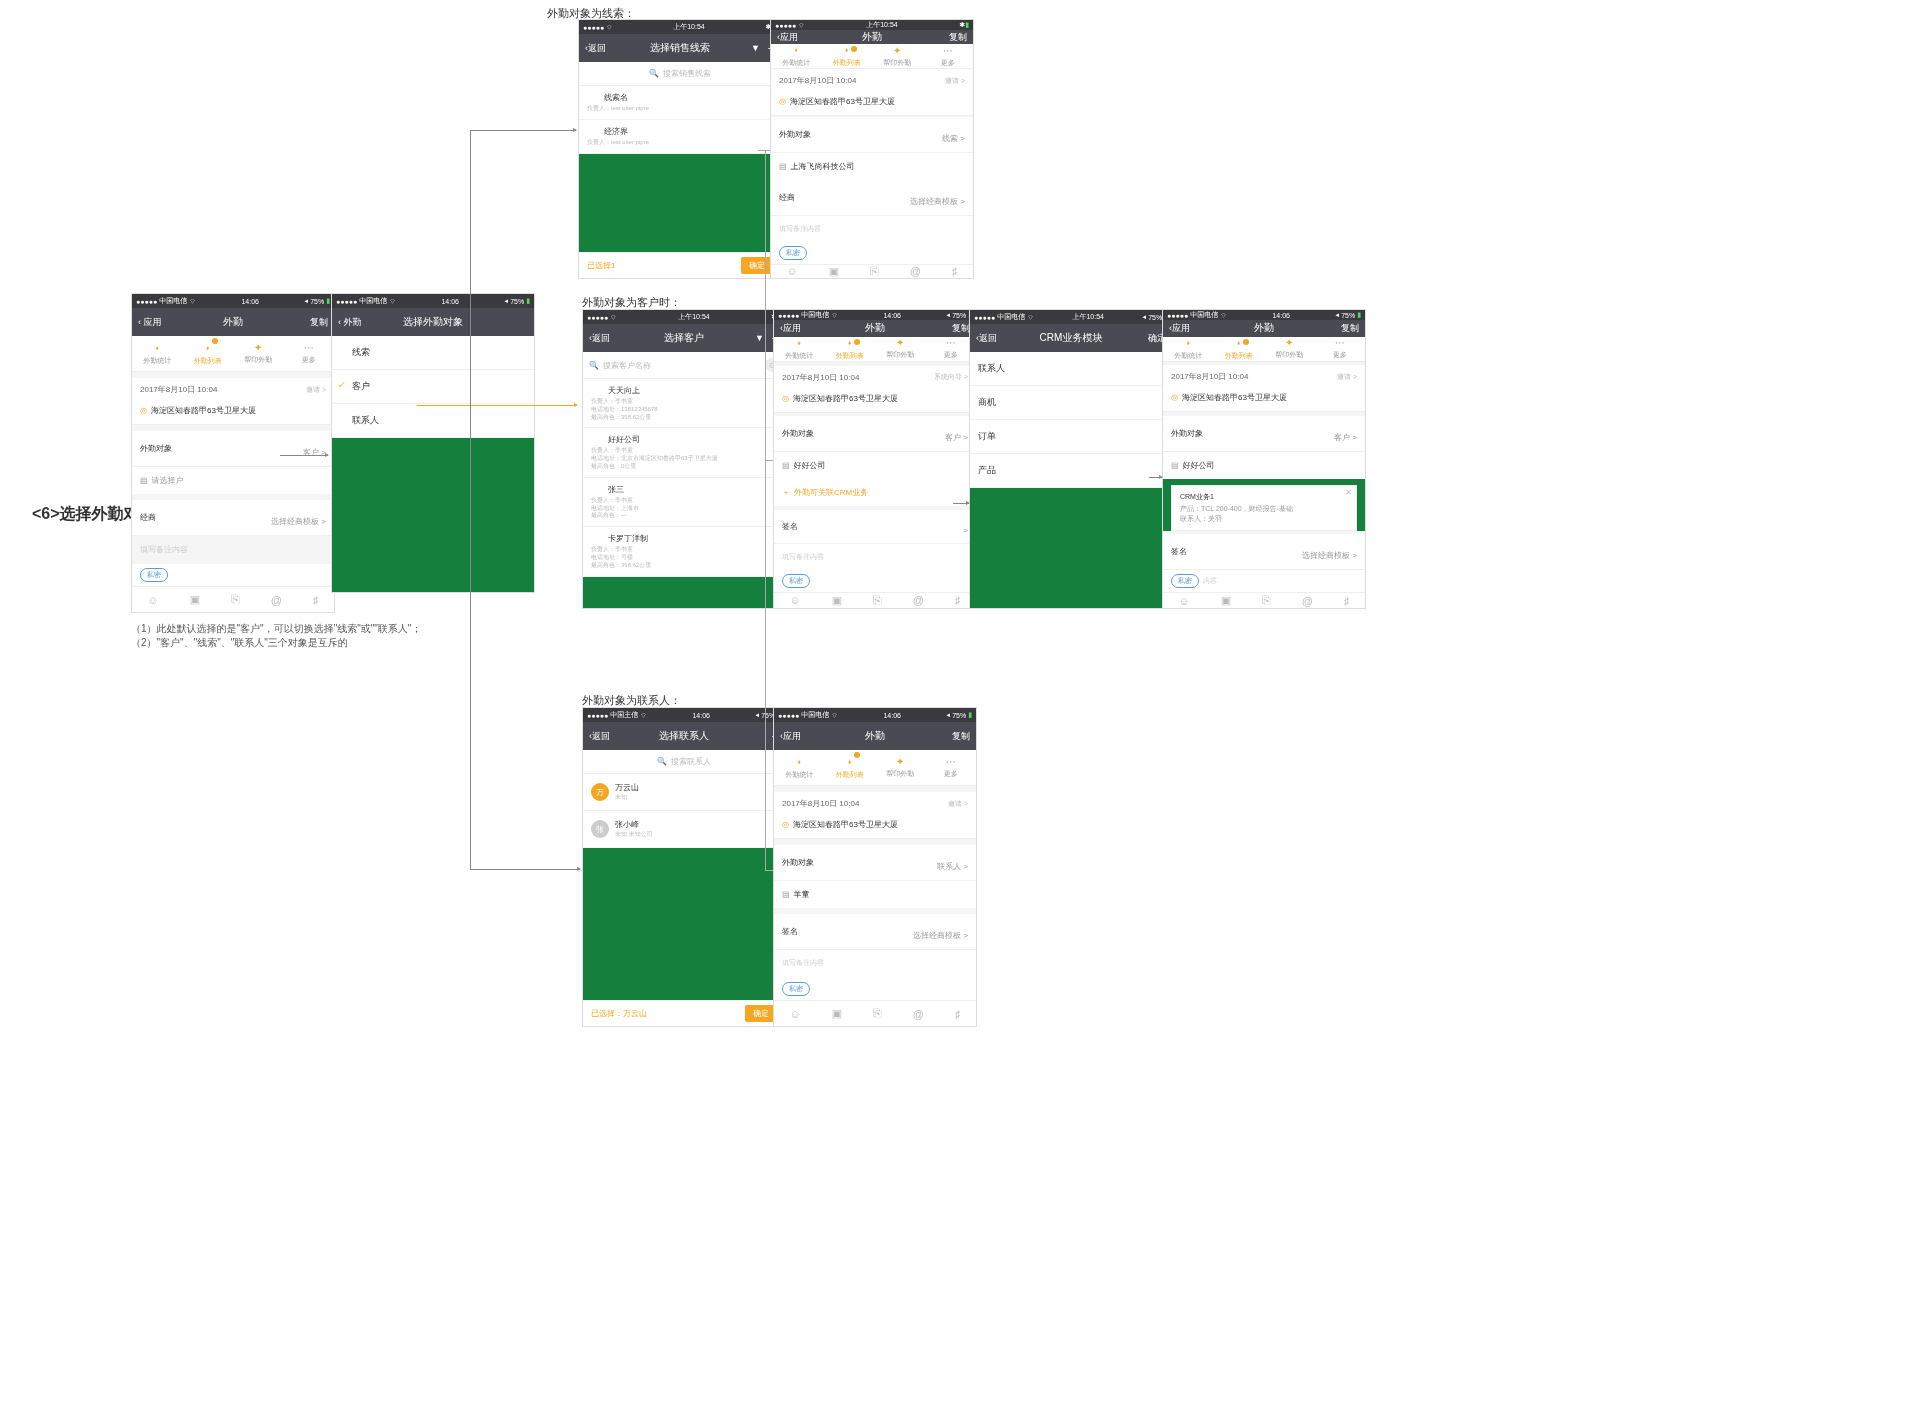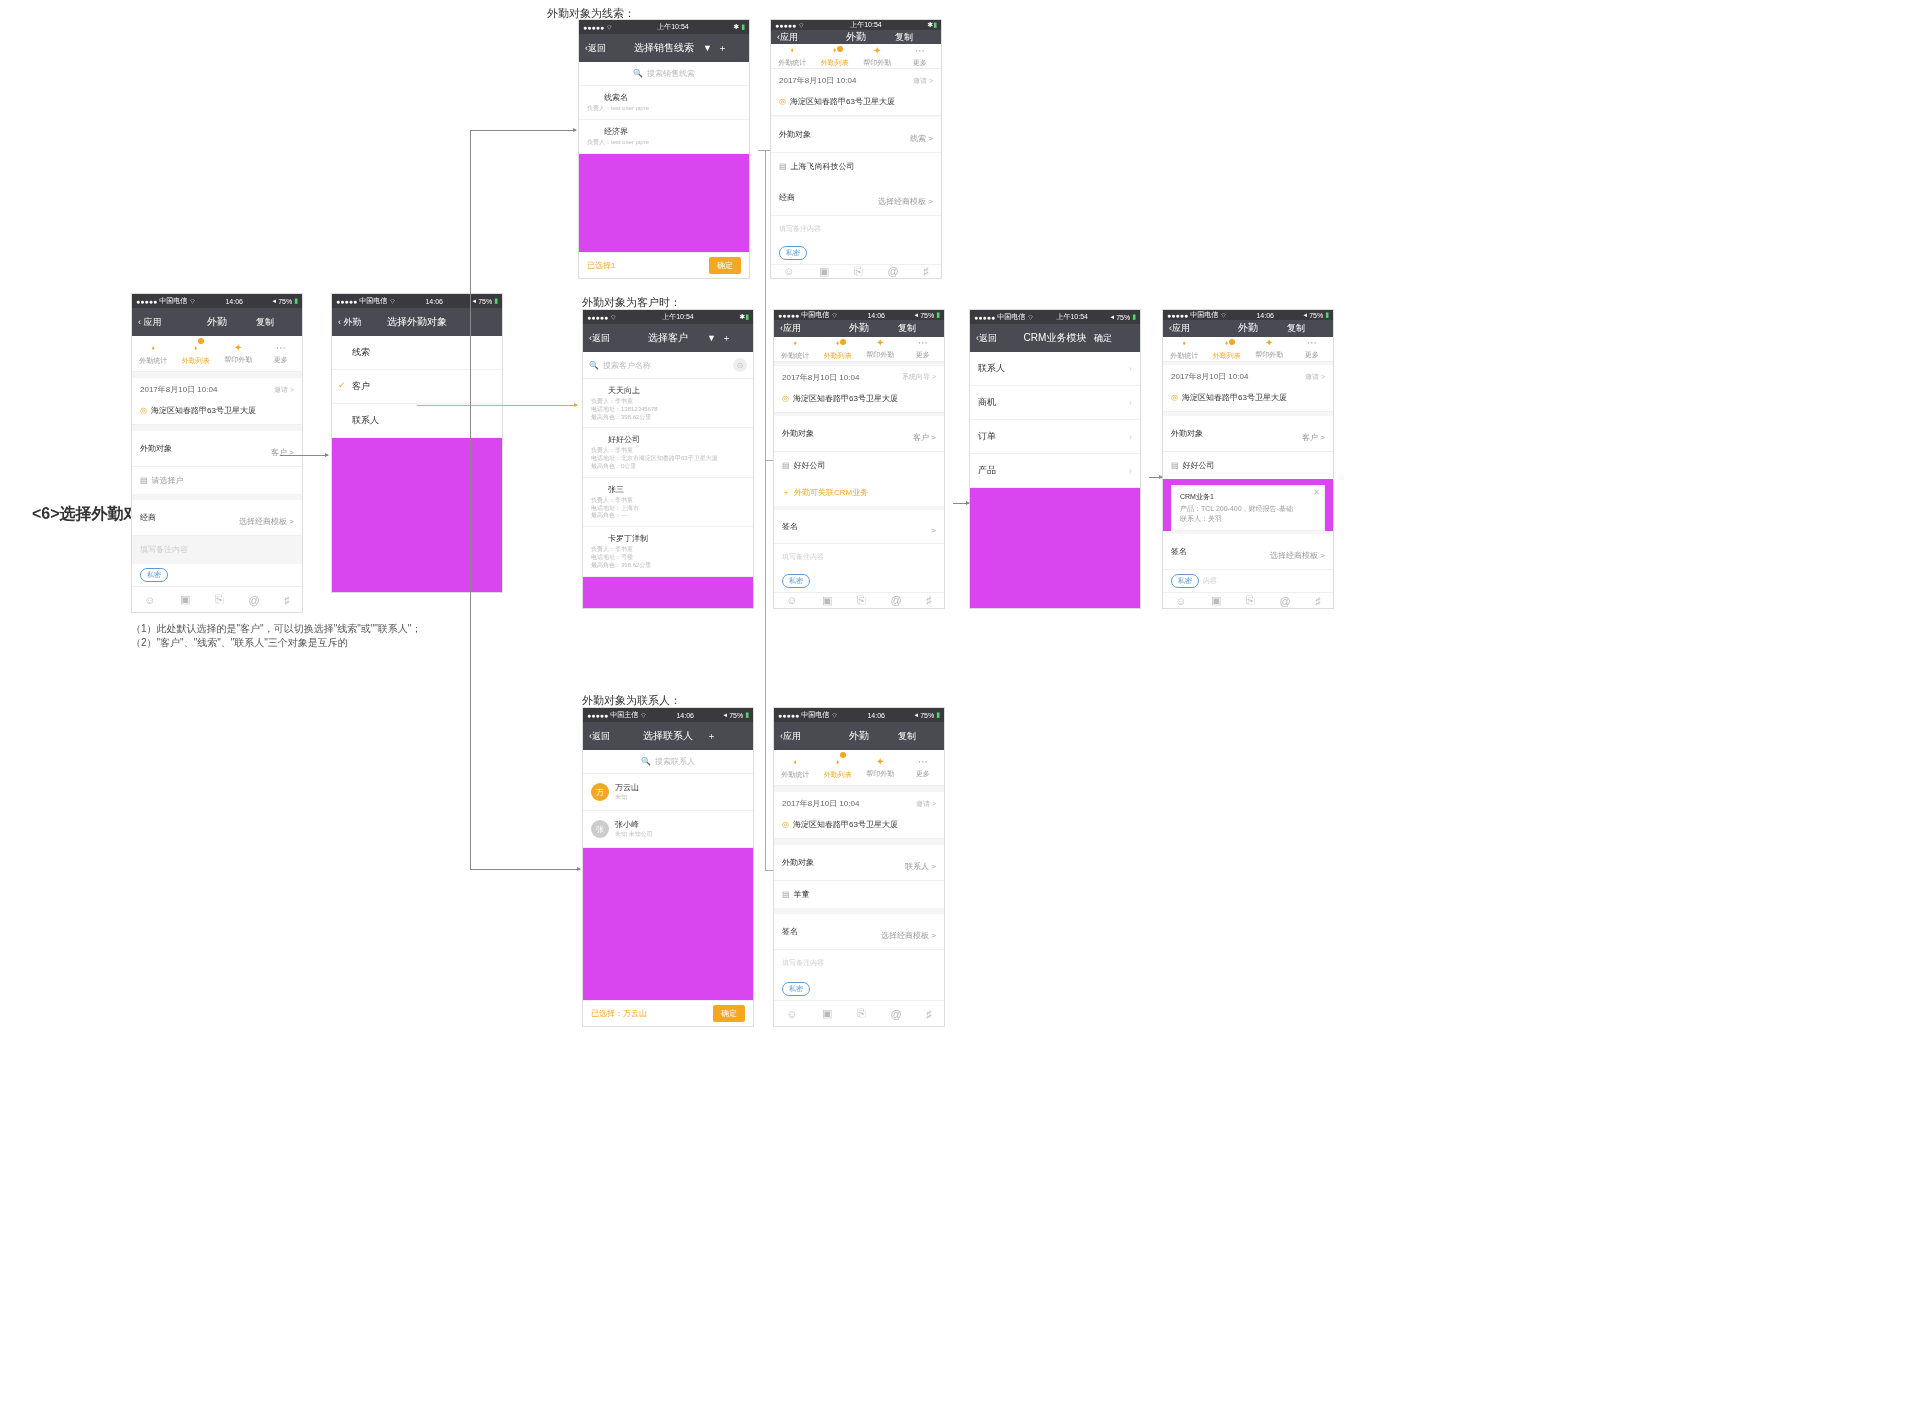--- a/index.html
+++ b/index.html
@@ -1,24 +1,24 @@
 <!DOCTYPE html>
 <html><head>
 <meta charset="utf-8">
 <style>
 * { box-sizing: border-box; margin: 0; padding: 0; }
 body { background: #fff; font-family: -apple-system, "PingFang SC", "Hiragino Sans GB", sans-serif; font-size: 10px; color: #333; }
 .canvas { position: relative; width: 1920px; height: 1415px; }
-.phone { position: absolute; width: 172px; height: 320px; background: #d946ef; border: 1px solid #ddd; overflow: hidden; display: flex; flex-direction: column; }
+.phone { position: absolute; width: 204px; height: 320px; background: #15803d; border: 1px solid #ddd; overflow: hidden; display: flex; flex-direction: column; }
 .statusbar { height: 14px; background: #3a3a3e; color: #fff; font-size: 7px; display: flex; justify-content: space-between; align-items: center; padding: 0 4px; }
 .statusbar .sb-left { display:flex; gap:2px; align-items:center; }
 .statusbar .sb-right { display:flex; gap:2px; align-items:center; }
 .navbar { height: 28px; background: #4a4a52; color: #fff; display: flex; align-items: center; justify-content: space-between; padding: 0 6px; font-size: 10px; }
 .navbar .nb-left, .navbar .nb-right { font-size: 9px; width:40px; }
-.navbar .nb-right { }
+.navbar .nb-right { text-align: right; }
 .navbar .nb-title { font-weight: 500; }
 .tabs4 { display: flex; background: #fff; border-bottom: 1px solid #eee; height: 36px; }
 .tabs4 .tab { flex:1; text-align:center; font-size:7px; color:#999; display:flex; flex-direction:column; align-items:center; justify-content:center; gap:2px; position:relative; }
 .tabs4 .tab.active { color:#f5a623; }
 .tabs4 .tab .ticon { font-size:10px; }
 .tabs4 .tab .badge { position:absolute; top:2px; right:30%; width:6px; height:6px; background:#f5a623; border-radius:3px; }
 .datetime-row { background:#fff; padding:6px 8px; font-size:8px; color:#666; display:flex; justify-content:space-between; align-items:center; }
 .datetime-row .dt-right { color:#bbb; font-size:7px; }
 .addr-row { background:#fff; padding:4px 8px 8px; border-bottom:1px solid #eee; font-size:8px; color:#333; display:flex; align-items:center; gap:4px; }
 .section-gap { height:6px; background:#f5f5f5; }

